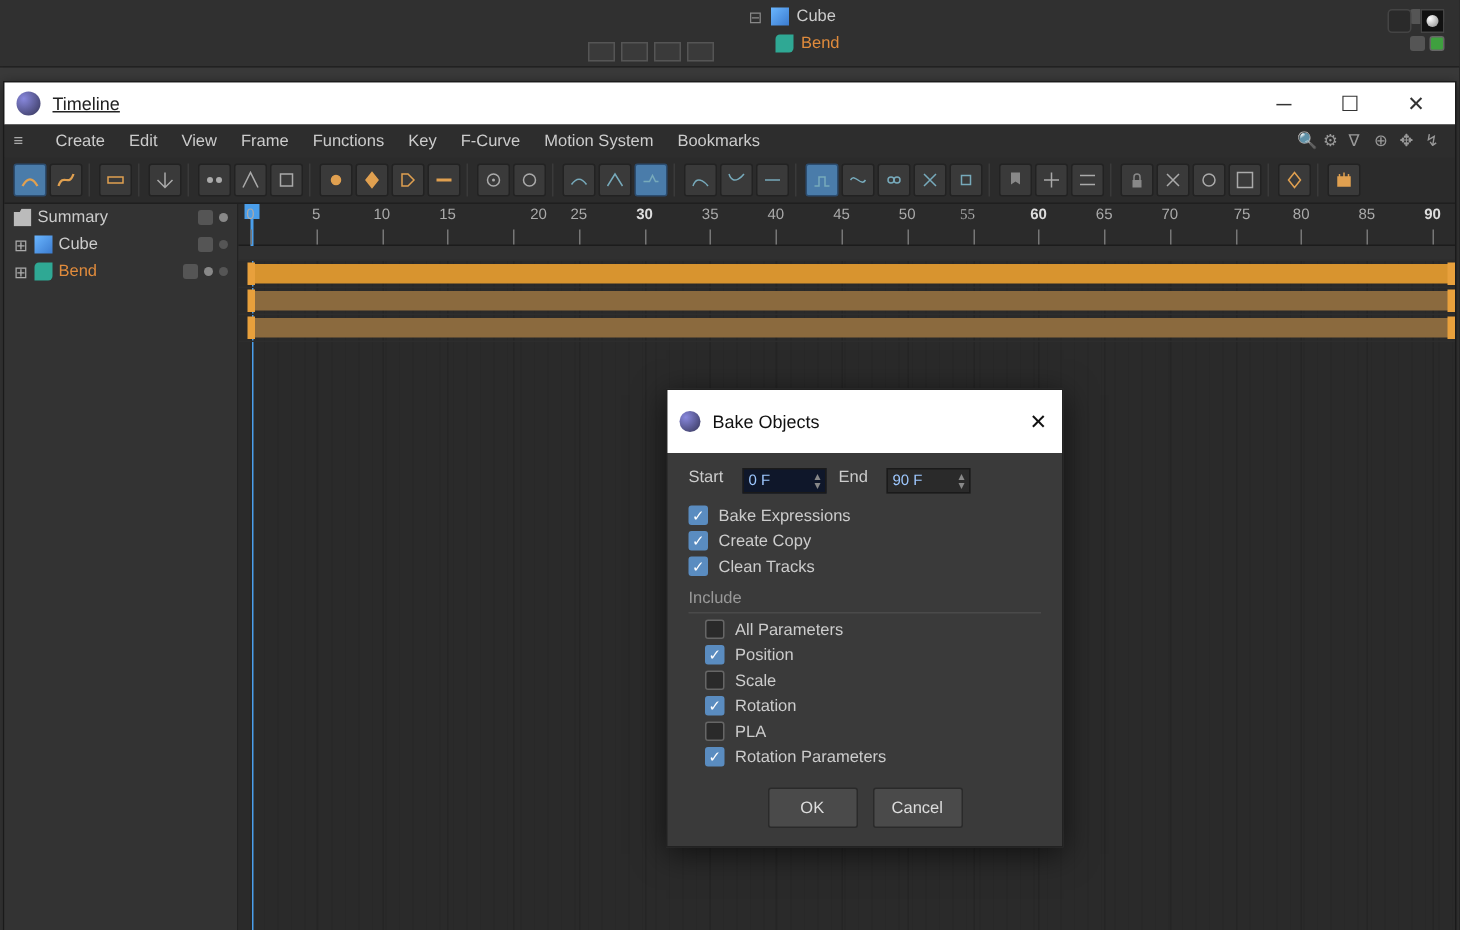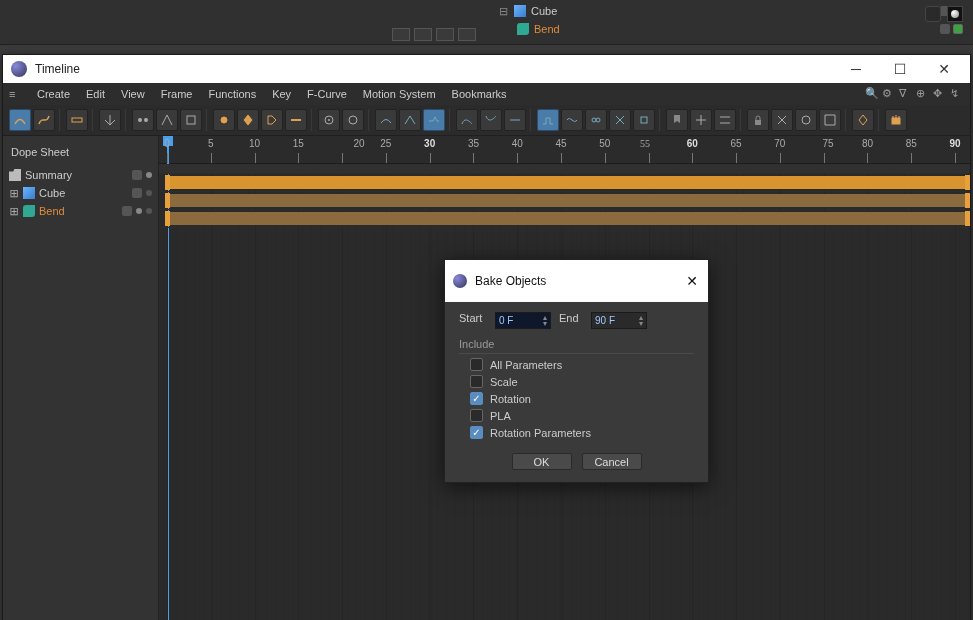--- a/index.html
+++ b/index.html
@@ -59,21 +59,21 @@
   border:1px solid #1a1a1a;
 }
 .tl-titlebar {
   height: 28px;
   background:#fff;
   display:flex; align-items:center;
   padding: 0 4px 0 8px;
   color:#222;
 }
 .tl-titlebar .app-ico{width:16px;height:16px;border-radius:50%;background:radial-gradient(circle at 30% 30%,#88d,#335);margin-right:8px;}
-.tl-titlebar .title{font-size:12px;}
+.tl-titlebar .title{font-size:12px;text-decoration:underline;}
 .tl-titlebar .winbtns{margin-left:auto;display:flex;}
 .tl-titlebar .winbtn{width:44px;height:28px;display:flex;align-items:center;justify-content:center;color:#333;font-size:14px;}
 
 .tl-menubar {
   height:22px;
   background:#2d2d2d;
   display:flex; align-items:center;
   padding:0 6px;
   gap:0;
 }
@@ -241,21 +241,21 @@
   border-radius:2px;
   display:flex;align-items:center;justify-content:center;
   font-size:10px;color:#fff;
 }
 .chk.on{background:#5a8cc0;border-color:#5a8cc0;}
 .chk.on::after{content:'✓';}
 .modal-section-label{color:#999;margin:9px 0 2px;padding-bottom:3px;border-bottom:1px solid #4a4a4a;}
 .indent{padding-left:11px;}
 .modal-buttons{display:flex;gap:10px;justify-content:center;margin-top:14px;}
 .btn{
-  min-width:60px;height:17px;
+  min-width:60px;height:27px;
   background:#4a4a4a;
   border:1px solid #2a2a2a;
   border-radius:2px;
   color:#ddd;
   display:flex;align-items:center;justify-content:center;
   font-size:11px;
 }
 </style>
 </head>
 <body>
@@ -512,21 +512,20 @@
           <svg viewBox="0 0 14 14">
             <rect x="3" y="5" width="8" height="6" fill="#e0a050"></rect>
             <path d="M4 5V3M7 5V2M10 5V3" stroke="#e0a050"></path>
           </svg>
         </div>
     </div>
   </div>
 
   <div class="tl-body">
     <div class="tl-left">
-      <div class="section-label">Dope Sheet</div>
       <div class="tl-hier-row">
         <span class="rowicon folder-ico"></span>
         <span class="rname">Summary</span>
         <span class="mini"></span>
         <span class="dot"></span>
       </div>
       <div class="tl-hier-row">
         <span class="exp">⊞</span>
         <span class="rowicon ico-cube"></span>
         <span class="rname">Cube</span>
@@ -640,25 +639,43 @@
       <div class="num-input sel">
         <span>0 F</span>
         <span class="spin">▴<br>▾</span>
       </div>
       <label style="width:24px">End</label>
       <div class="num-input">
         <span>90 F</span>
         <span class="spin">▴<br>▾</span>
       </div>
     </div>
+    <div id="modal-opts">
+        <div class="chk-row">
+          <div class="chk on"></div>
+          <span>Bake Expressions</span>
+        </div>
+        <div class="chk-row">
+          <div class="chk on"></div>
+          <span>Create Copy</span>
+        </div>
+        <div class="chk-row">
+          <div class="chk on"></div>
+          <span>Clean Tracks</span>
+        </div>
+      </div>
     <div class="modal-section-label">Include</div>
     <div id="modal-include" class="indent">
         <div class="chk-row">
           <div class="chk"></div>
           <span>All Parameters</span>
+        </div>
+        <div class="chk-row">
+          <div class="chk on"></div>
+          <span>Position</span>
         </div>
         <div class="chk-row">
           <div class="chk"></div>
           <span>Scale</span>
         </div>
         <div class="chk-row">
           <div class="chk on"></div>
           <span>Rotation</span>
         </div>
         <div class="chk-row">

